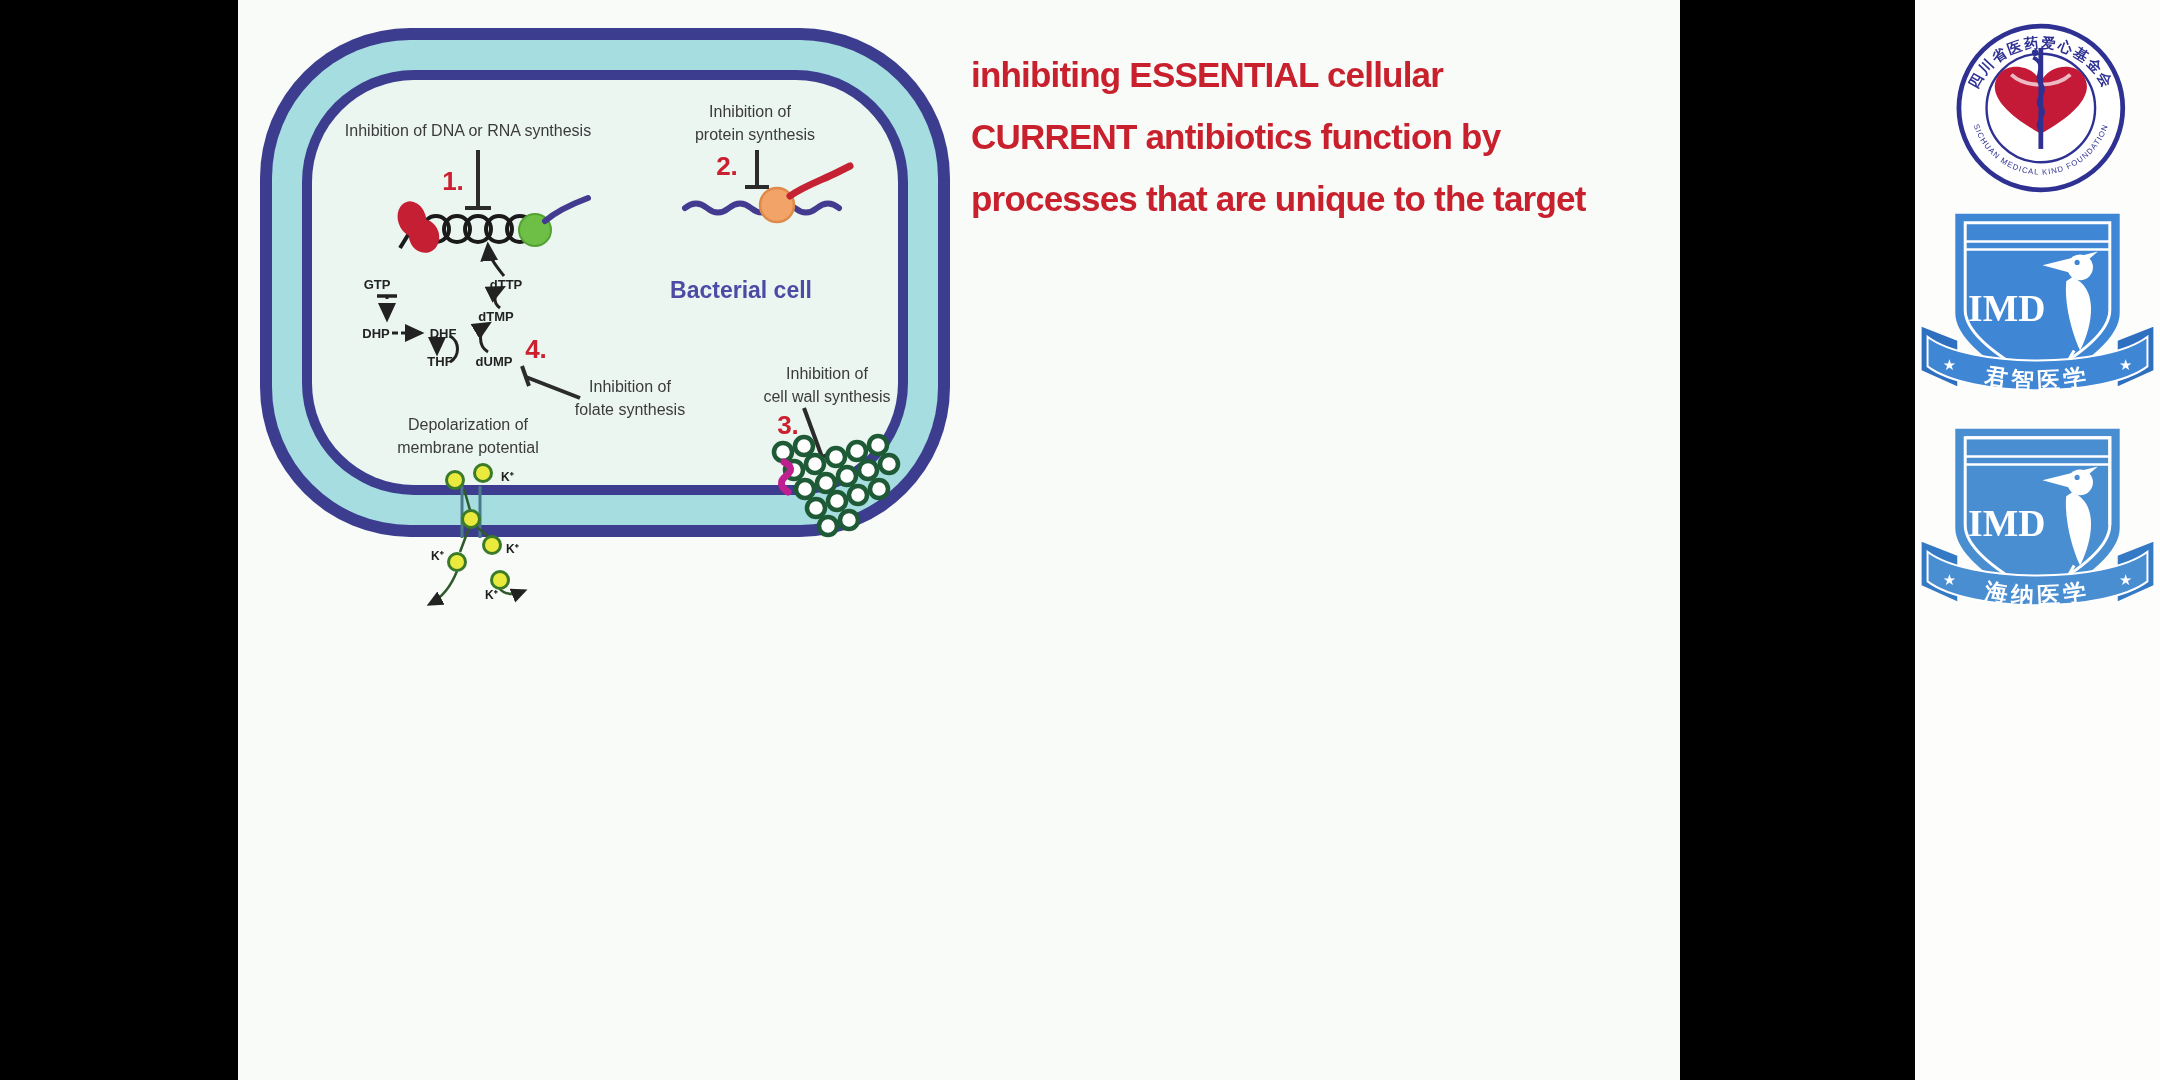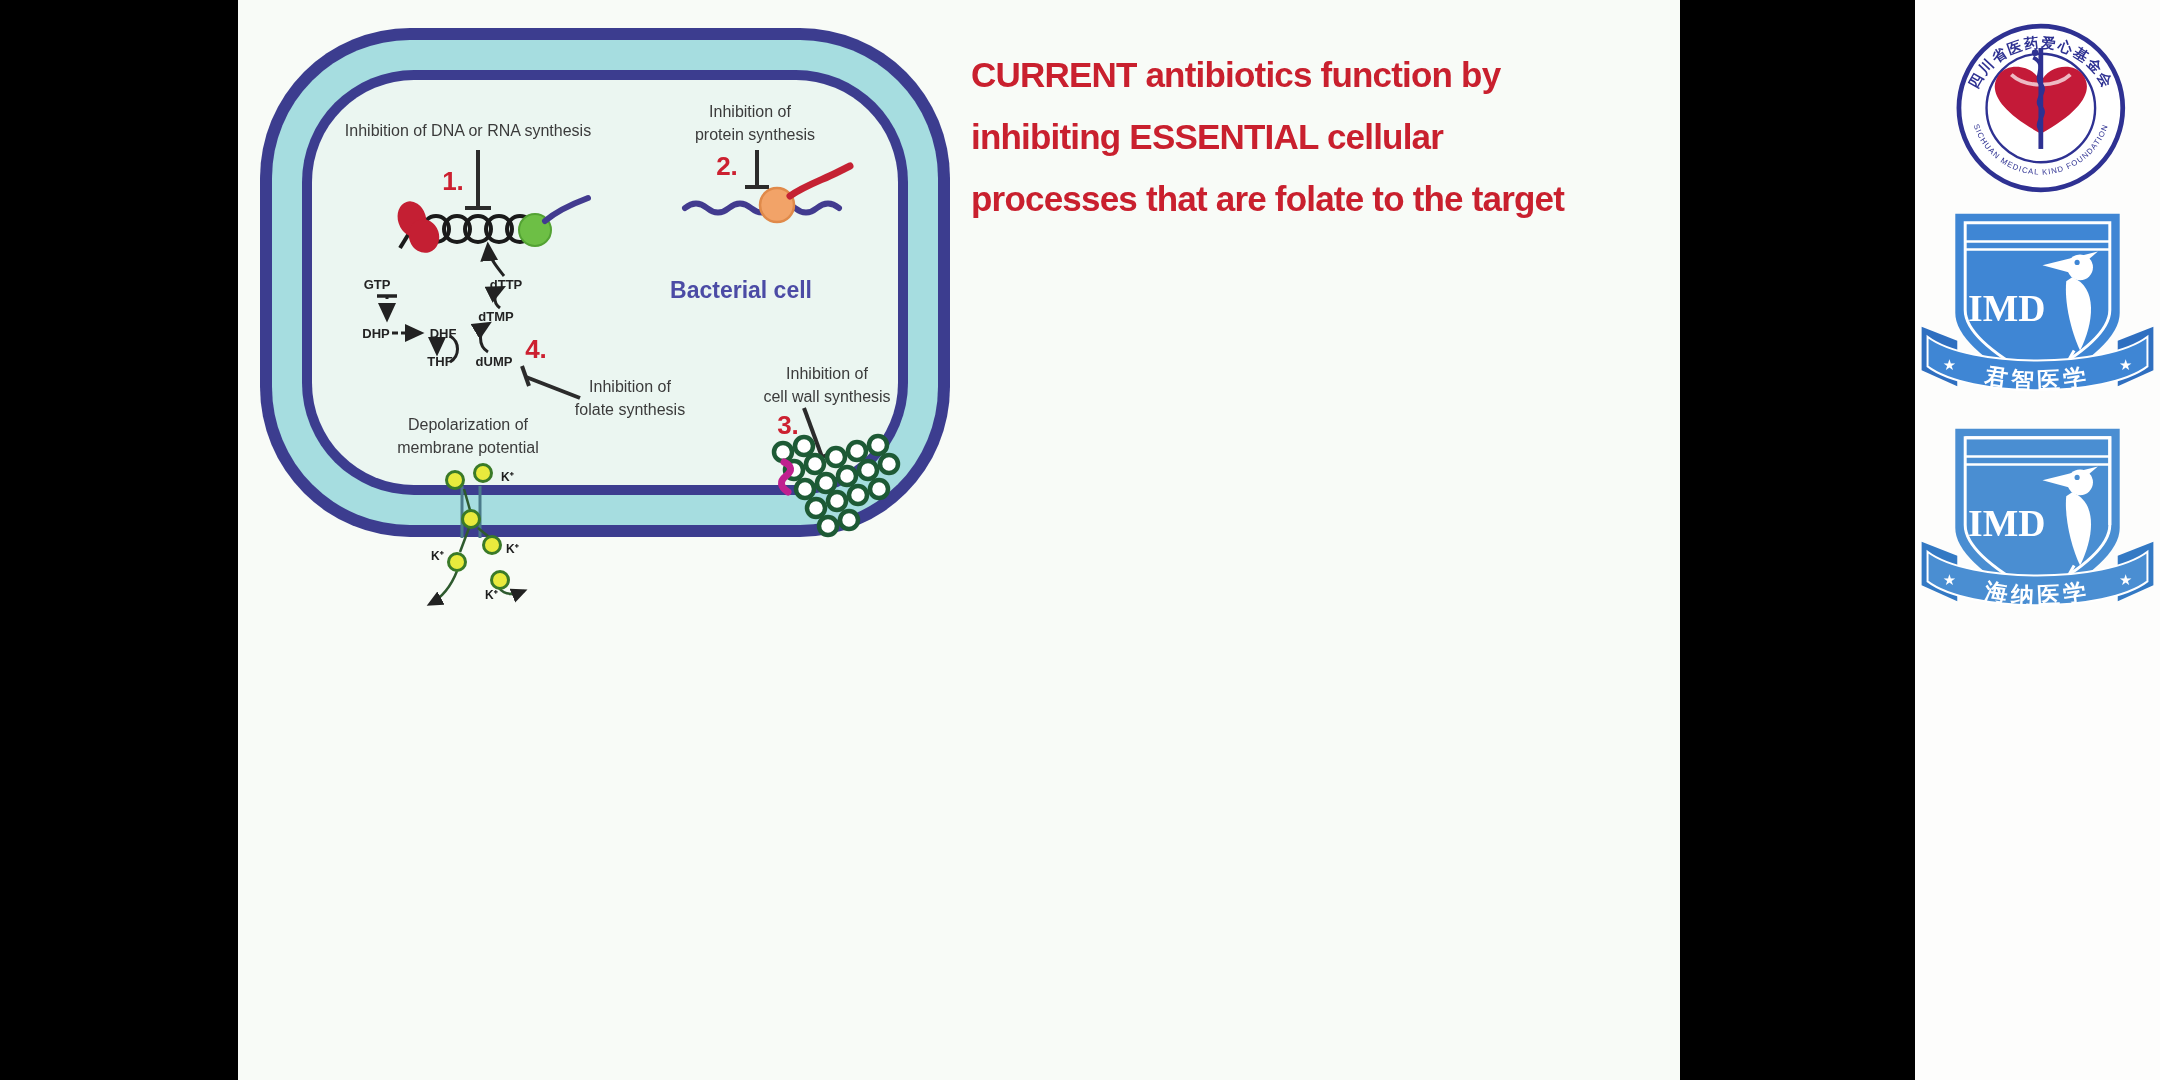--- a/index.html
+++ b/index.html
@@ -153,23 +153,23 @@
           <circle cx="254" cy="545" r="8.5"></circle>
         <circle cx="262" cy="580" r="8.5"></circle>
       </g>
       <text class="lbl-k" x="263" y="481">K⁺</text>
       <text class="lbl-k" x="193" y="560">K⁺</text>
       <text class="lbl-k" x="268" y="553">K⁺</text>
       <text class="lbl-k" x="247" y="599">K⁺</text>
     </svg>
 
     <div class="heading">
+      <div>inhibiting ESSENTIAL cellular</div>
       <div>CURRENT antibiotics function by</div>
-      <div>inhibiting ESSENTIAL cellular</div>
-      <div>processes that are folate to the target</div>
+      <div>processes that are unique to the target</div>
     </div>
   </div>
 
   <div class="black-divider"></div>
 
   <div class="logo-strip">
 
     <div class="logo-box" style="top:8px;height:200px;">
       <svg width="245" height="200" viewBox="0 0 245 210">
         <circle cx="126" cy="105" r="86" fill="#ffffff" stroke="#2e3192" stroke-width="5"></circle>

